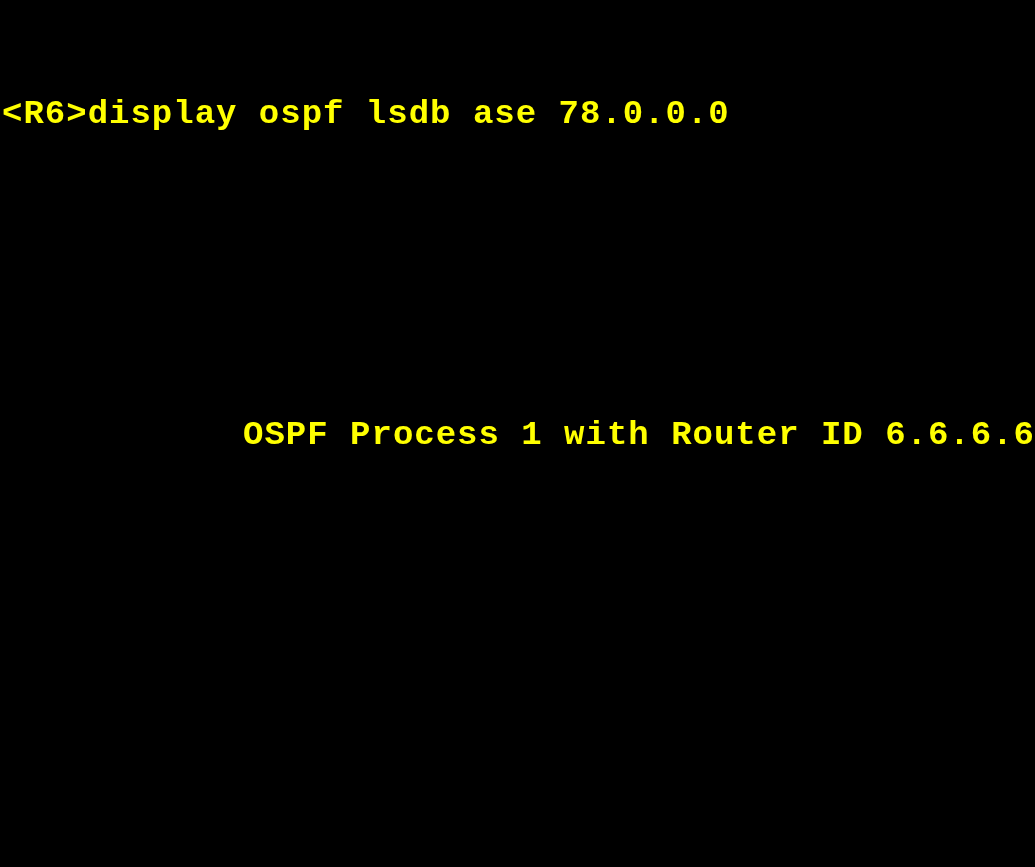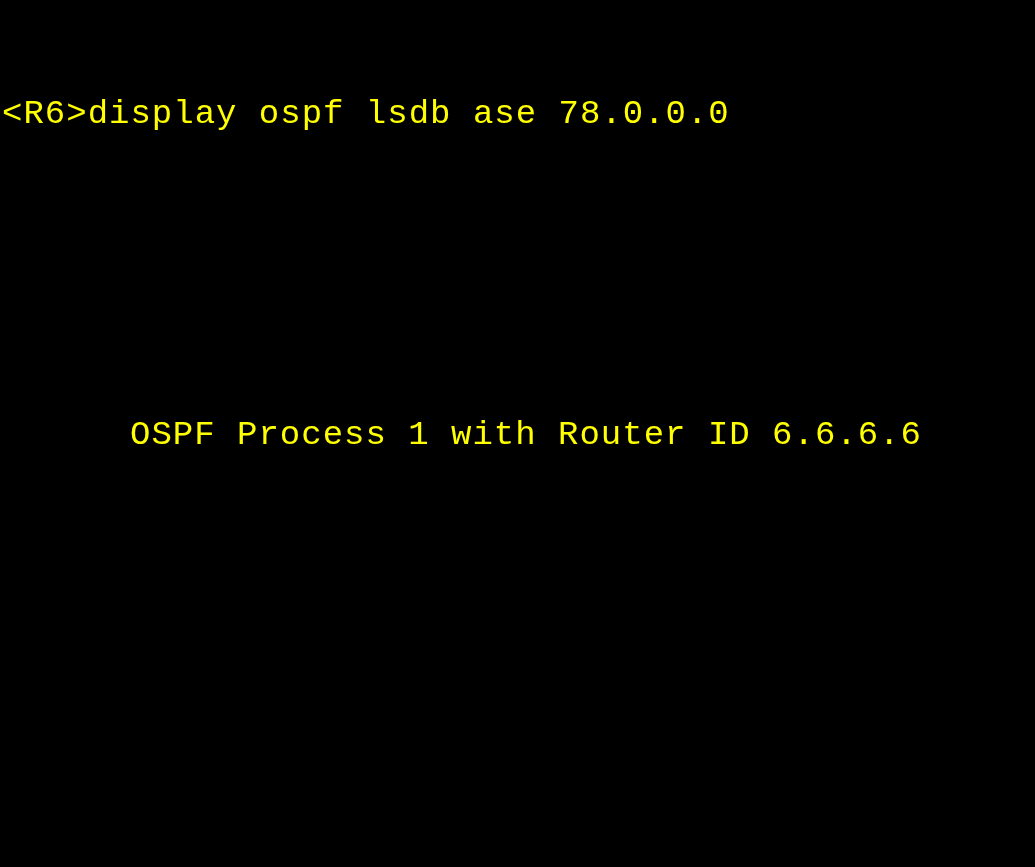--- a/index.html
+++ b/index.html
@@ -1,18 +1,19 @@
 <!DOCTYPE html>
 <html><head>
   <meta charset="utf-8">
   <style>
     * {
       margin: 0;
       padding: 0;
       box-sizing: border-box;
+      font-weight: bold;
     }
     body {
       background-color: #000000;
       color: #ffff00;
       font-family: 'Courier New', Courier, monospace;
       font-size: 34px;
       line-height: 1.35;
       padding: 0;
       width: 1035px;
       height: 867px;
@@ -20,21 +21,21 @@
       letter-spacing: 1px;
     }
     .terminal {
       white-space: pre;
     }
     .prompt-line {
       padding-left: 2px;
     }
     .header-block {
       margin-top: 46px;
-      text-align: left;
+      text-align: right;
     }
     .header-line1 {
       padding-left: 130px;
     }
     .header-line2 {
       padding-left: 256px;
     }
   </style>
 </head>
 <body>

